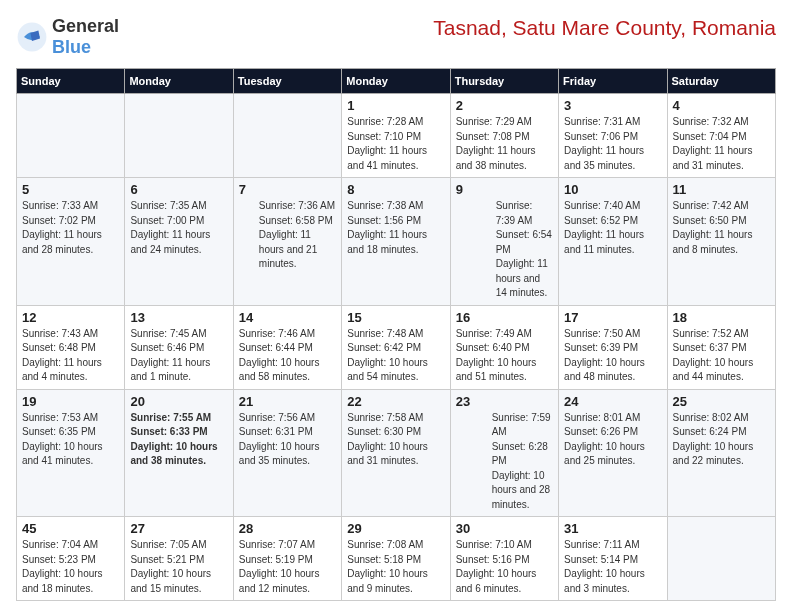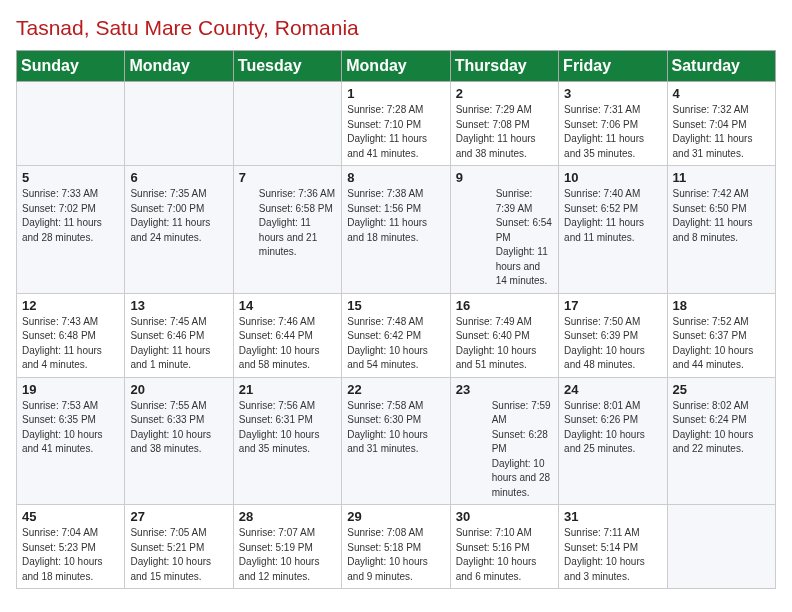--- a/index.html
+++ b/index.html
@@ -46,23 +46,23 @@
     .location-title {
       font-size: 21px;
       color: #b91c1c;
     }
     .calendar {
       width: 100%;
       border-collapse: collapse;
       border: 1px solid #ccc;
     }
     .calendar th {
-      background-color: #15803d;
+      background-color: #0f172a;
       color: #fff;
-      font-size: 16px;
+      font-size: 11px;
       font-weight: bold;
       padding: 6px 4px;
       text-align: left;
       border: 1px solid #aaa;
     }
     .calendar td {
       vertical-align: top;
       padding: 4px 5px;
       font-size: 10.5px;
       color: #333;
@@ -90,20 +90,31 @@
       line-height: 1.45;
     }
     .empty-cell {
       background: #f5f7fa !important;
     }
   </style>
 </head>
 <body>
 
 <div class="header">
+  <div class="logo">
+    <svg class="logo-icon" viewBox="0 0 40 40">
+      <circle cx="20" cy="20" r="18" fill="#4a90d9" opacity="0.15"></circle>
+      <path d="M10 20 Q20 8 30 20 Q20 28 10 20Z" fill="#4a90d9"></path>
+      <path d="M18 15 L28 12 L30 22 L20 25Z" fill="#3a6bbf"></path>
+    </svg>
+    <div>
+      <span class="logo-text-general">General</span><br>
+      <span class="logo-text-blue">Blue</span>
+    </div>
+  </div>
   <div class="title-block">
     <div class="location-title">Tasnad, Satu Mare County, Romania</div>
   </div>
 </div>
 
 <table class="calendar">
   <thead>
     <tr>
     <th>Sunday</th>
         <th>Monday</th>
@@ -234,21 +245,21 @@
       </tr>
       <tr>
         <td>
           <span class="day-number">19</span>
           <div class="day-info" style="white-space: pre-line;">Sunrise: 7:53 AM
 Sunset: 6:35 PM
 Daylight: 10 hours and 41 minutes.</div>
         </td>
         <td>
           <span class="day-number">20</span>
-          <div class="day-info" style="white-space: pre-line;">Sunrise: 7:55 AM
+          <div class="day-info" style="white-space: pre-line; font-weight: bold;">Sunrise: 7:55 AM
 Sunset: 6:33 PM
 Daylight: 10 hours and 38 minutes.</div>
         </td>
         <td>
           <span class="day-number">21</span>
           <div class="day-info" style="white-space: pre-line;">Sunrise: 7:56 AM
 Sunset: 6:31 PM
 Daylight: 10 hours and 35 minutes.</div>
         </td>
         <td>

